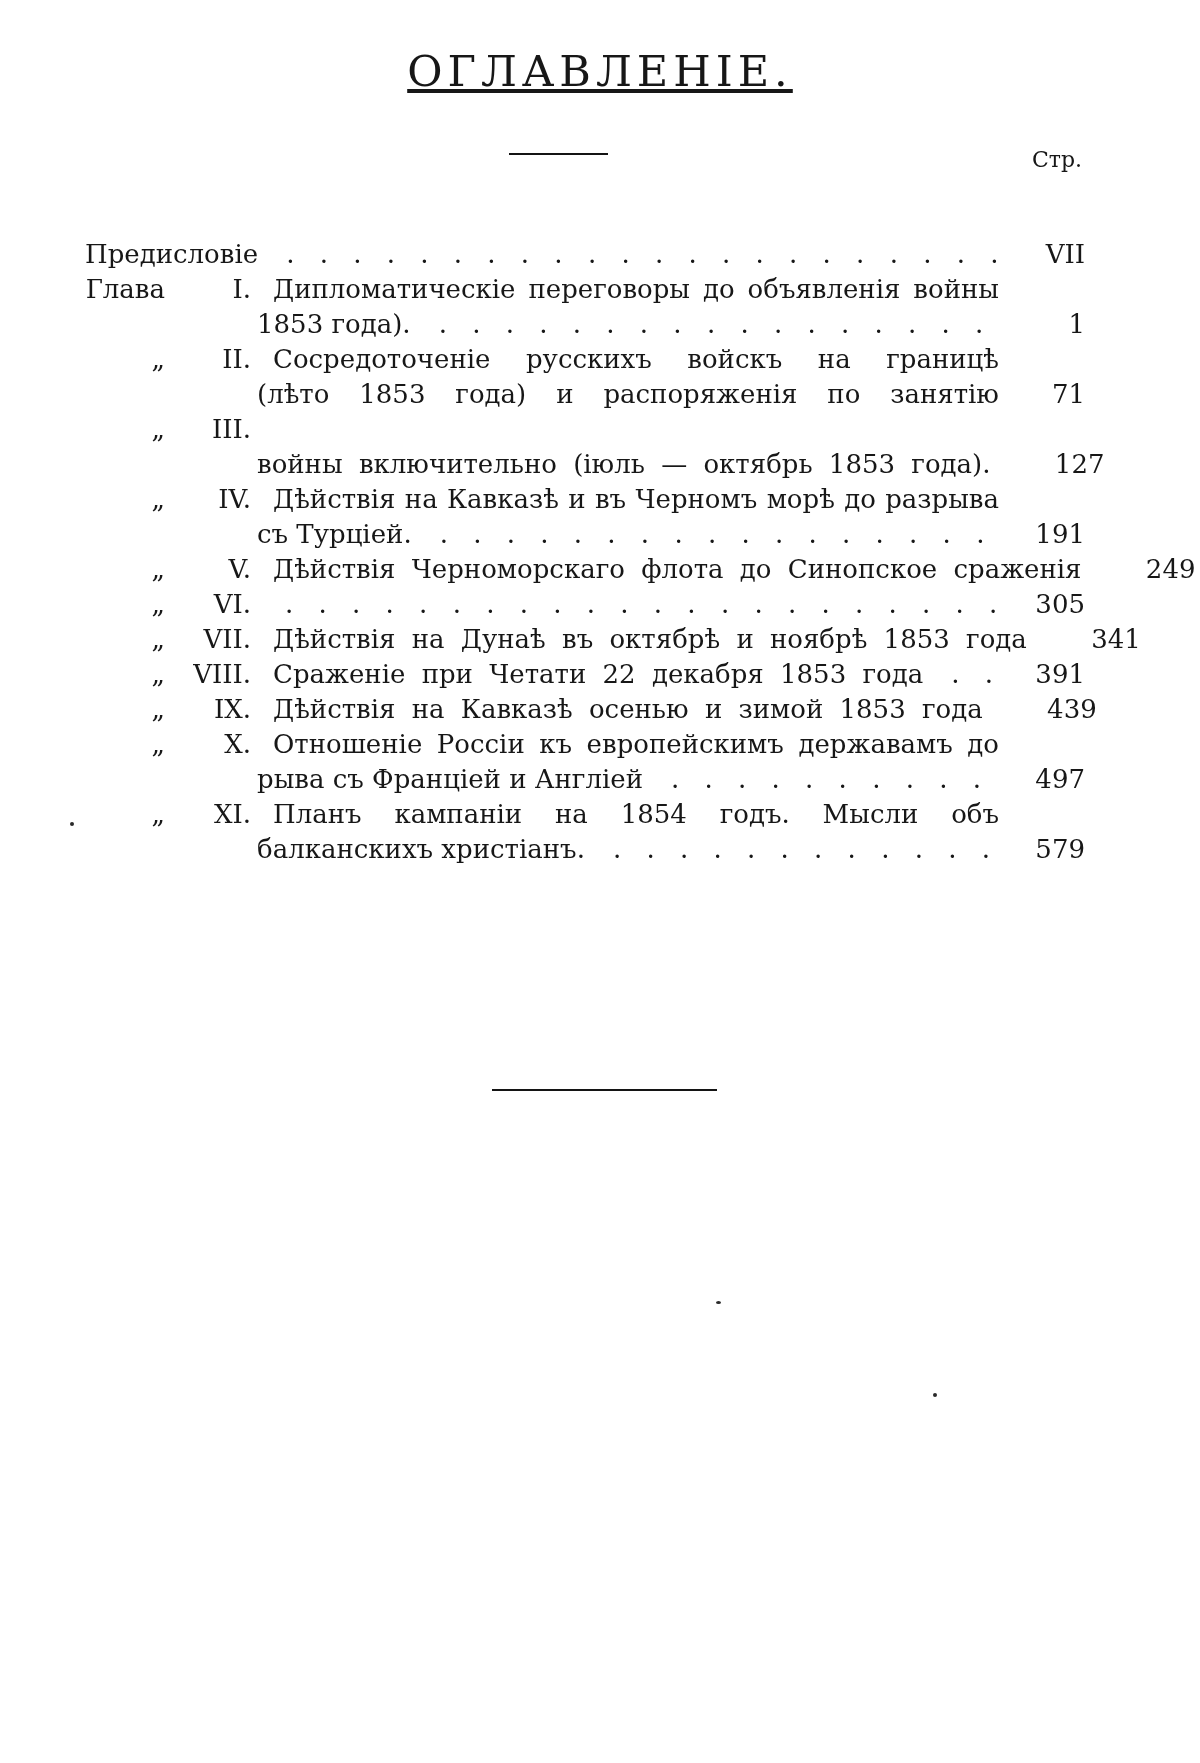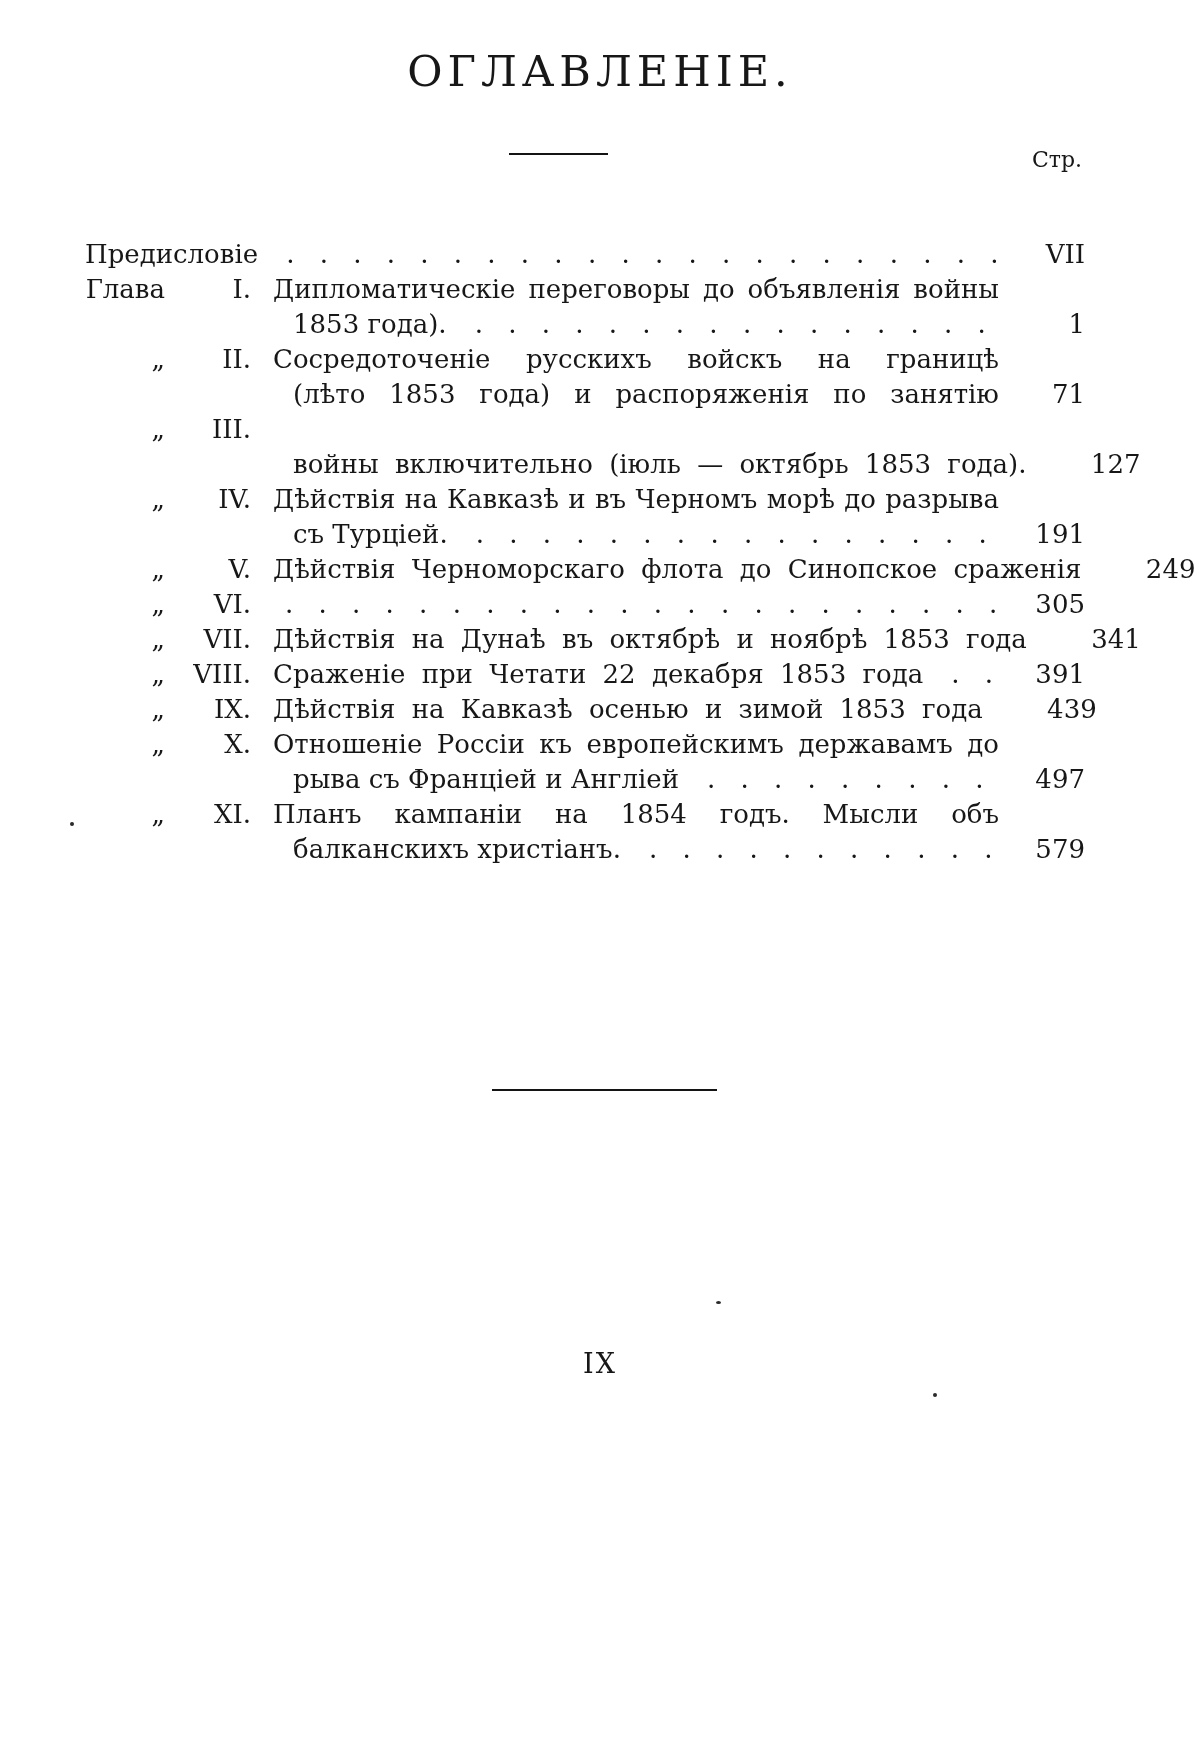--- a/index.html
+++ b/index.html
@@ -8,21 +8,21 @@
     width: 1200px; height: 1763px;
     background: #ffffff; color: #171717;
     font-family: "DejaVu Serif", "Liberation Serif", serif;
     position: relative; overflow: hidden;
   }
   .page { position: absolute; inset: 0; }
 
   .title {
     position: absolute; top: 46px; left: 0; width: 100%;
     text-align: center; font-size: 43px; font-weight: 400;
-    letter-spacing: 5px; margin: 0;
+    letter-spacing: 5px; margin: 0; text-decoration: underline;
   }
   .title-rule {
     position: absolute; top: 153px; left: 509px;
     width: 99px; height: 2px; background: #141414;
   }
   .col-header {
     position: absolute; top: 147px; right: 118px;
     font-size: 22px;
   }
 
@@ -31,21 +31,21 @@
     font-size: 26px;
   }
   .toc-line {
     display: flex; align-items: baseline;
     height: 35px; line-height: 35px; white-space: nowrap; gap: 16px;
   }
   .c-label  { flex: none; width: 80px; text-align: right; }
   .c-num    { flex: none; width: 76px; text-align: right; padding-right: 6px; }
   .c-spacer { flex: none; width: 156px; }
   .c-text   { flex: 0 1 auto; }
-  .c-indent { margin-left: 36px; }
+  .c-indent { }
   .c-just   {
     flex: 1 1 auto; white-space: normal;
     text-align: justify; text-align-last: justify;
     overflow: hidden; max-height: 35px;
   }
   .c-spread { word-spacing: 8px; }
   .c-leader {
     flex: 1 1 0; overflow: hidden; white-space: nowrap;
     word-spacing: 17px; padding-left: 12px;
   }
@@ -178,18 +178,17 @@
       </div>
       <div class="toc-line">
         <span class="c-spacer"></span>
         <span class="c-text c-indent">балканскихъ христіанъ.</span>
         <span class="c-leader">. . . . . . . . . . . . . . . . . . . . . . . . . . . . . .</span>
         <span class="c-page">579</span>
       </div>
     </div>
 
   <div class="mid-rule"></div>
-  <div class="footer-num">IX</div>
 
   <div class="speck speck-1"></div>
   <div class="speck speck-2"></div>
   <div class="speck speck-3"></div>
 </div>
 
 </body></html>

